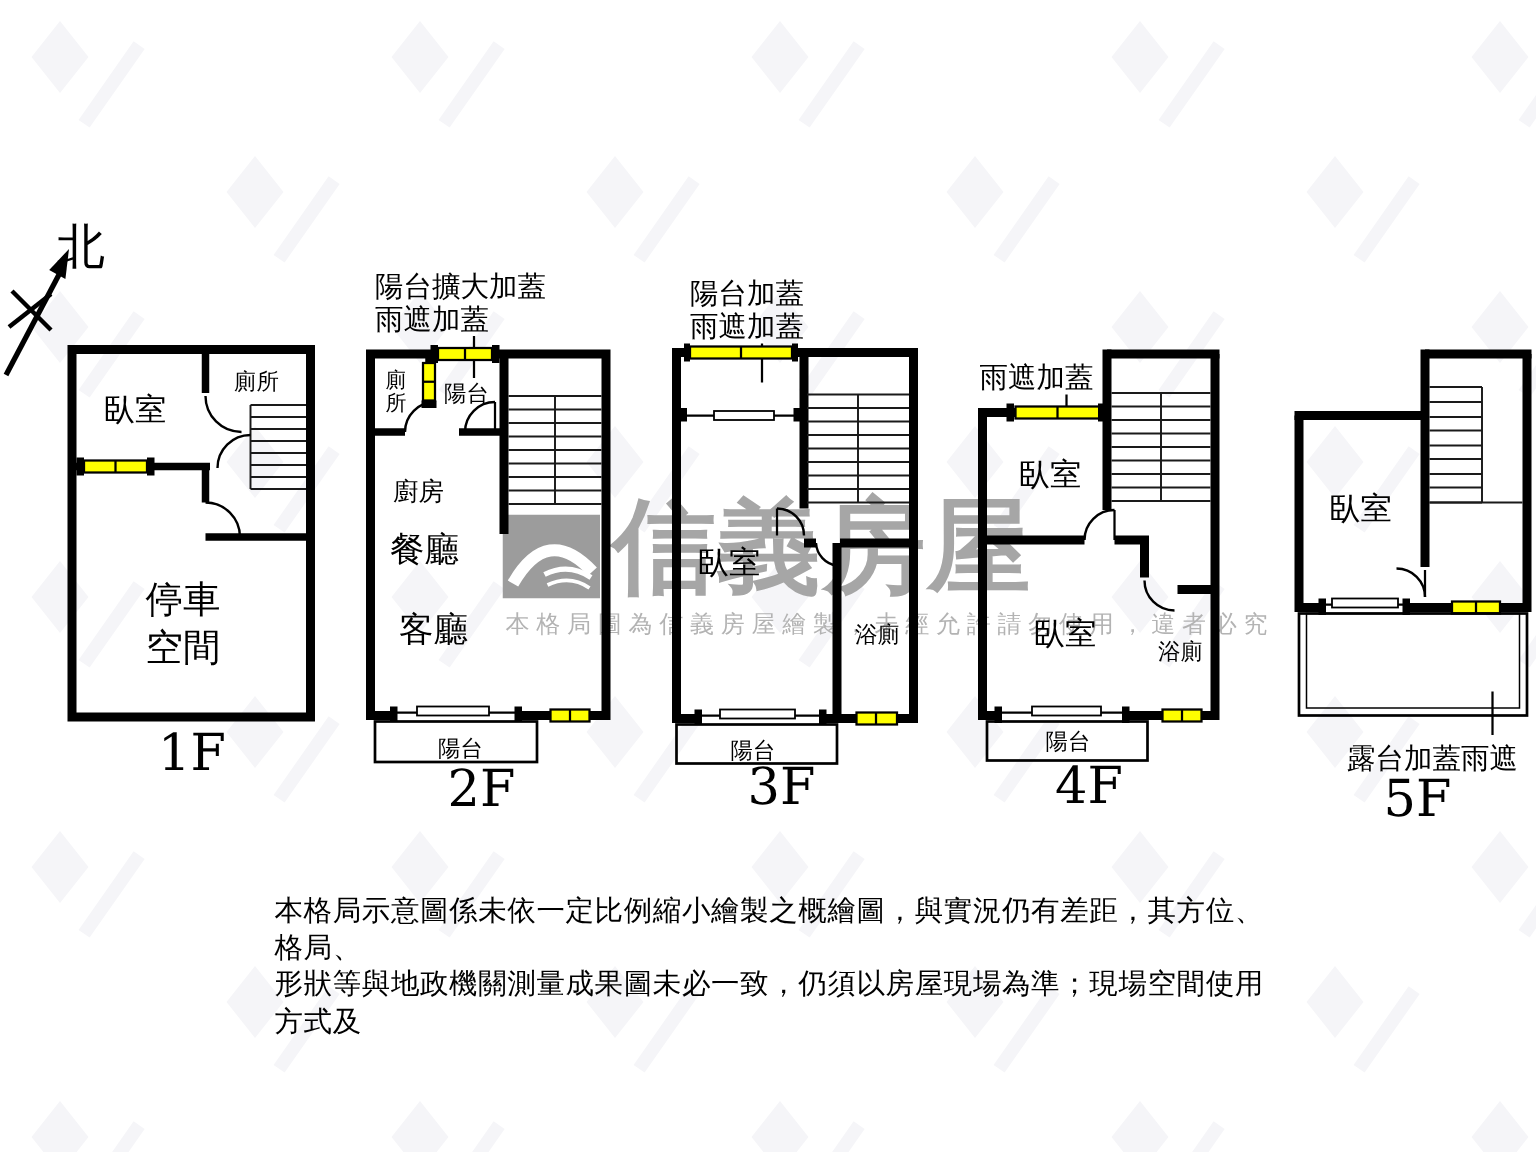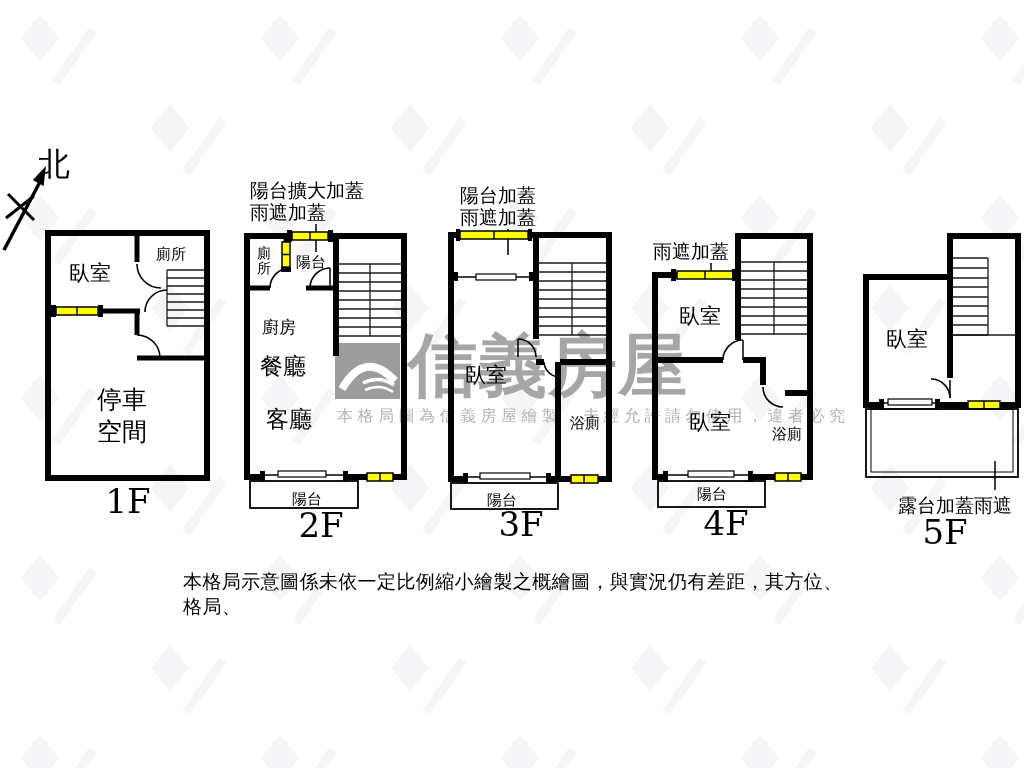--- a/index.html
+++ b/index.html
@@ -21,21 +21,21 @@
   .w5{stroke:#000;stroke-width:5;}
   .thin{stroke:#000;stroke-width:1.5;fill:none;}
   .tread{stroke:#1a1a1a;stroke-width:1.3;}
   .arc{stroke:#000;stroke-width:1.6;fill:none;}
   .win{fill:#ffff00;stroke:#000;stroke-width:1.5;}
   .jamb{fill:#000;}
   .slider{fill:#fff;stroke:#000;stroke-width:1.2;}
   .whitefix{fill:#fff;}
   #wm-title{left:408px;top:330px;font-size:69px;font-weight:bold;color:#a6a6a6;letter-spacing:1px;line-height:1;}
   #wm-sub{left:337px;top:406px;font-size:16px;color:#b3b3b3;letter-spacing:4.5px;white-space:nowrap;}
-  #disclaimer{left:183px;top:570px;width:672px;color:#000;font-size:19px;line-height:24.6px;letter-spacing:0.4px;font-family:Liberation Serif, serif;}
+  #disclaimer{left:183px;top:595px;width:672px;color:#000;font-size:19px;line-height:24.6px;letter-spacing:0.4px;}
 </style>
 </head>
 <body>
 
 <div id="stage">
 
   <svg class="abs layer0" style="left:0;top:0" width="1024" height="768">
     <defs>
       <pattern id="wmpat" width="240" height="180" patternUnits="userSpaceOnUse">
         <g fill="#f5f5f8">
@@ -321,15 +321,16 @@
       <rect x="16" y="181" width="142" height="63" fill="none" stroke="#000" stroke-width="1"></rect>
       <line x1="140" y1="233" x2="140" y2="262" class="thin"></line>
     </g>
     <text x="52" y="118" text-anchor="middle" class="room">臥室</text>
     <text x="100" y="284" text-anchor="middle" class="ann">露台加蓋雨遮</text>
     <text x="90" y="316" text-anchor="middle" class="flabel">5F</text>
   </svg>
 
   <div class="abs layer2" id="disclaimer">
     <div>本格局示意圖係未依一定比例縮小繪製之概繪圖，與實況仍有差距，其方位、格局、</div>
+    <div>形狀等與地政機關測量成果圖未必一致，仍須以房屋現場為準；現場空間使用方式及</div>
   </div>
 
 </div>
 
 </body></html>

